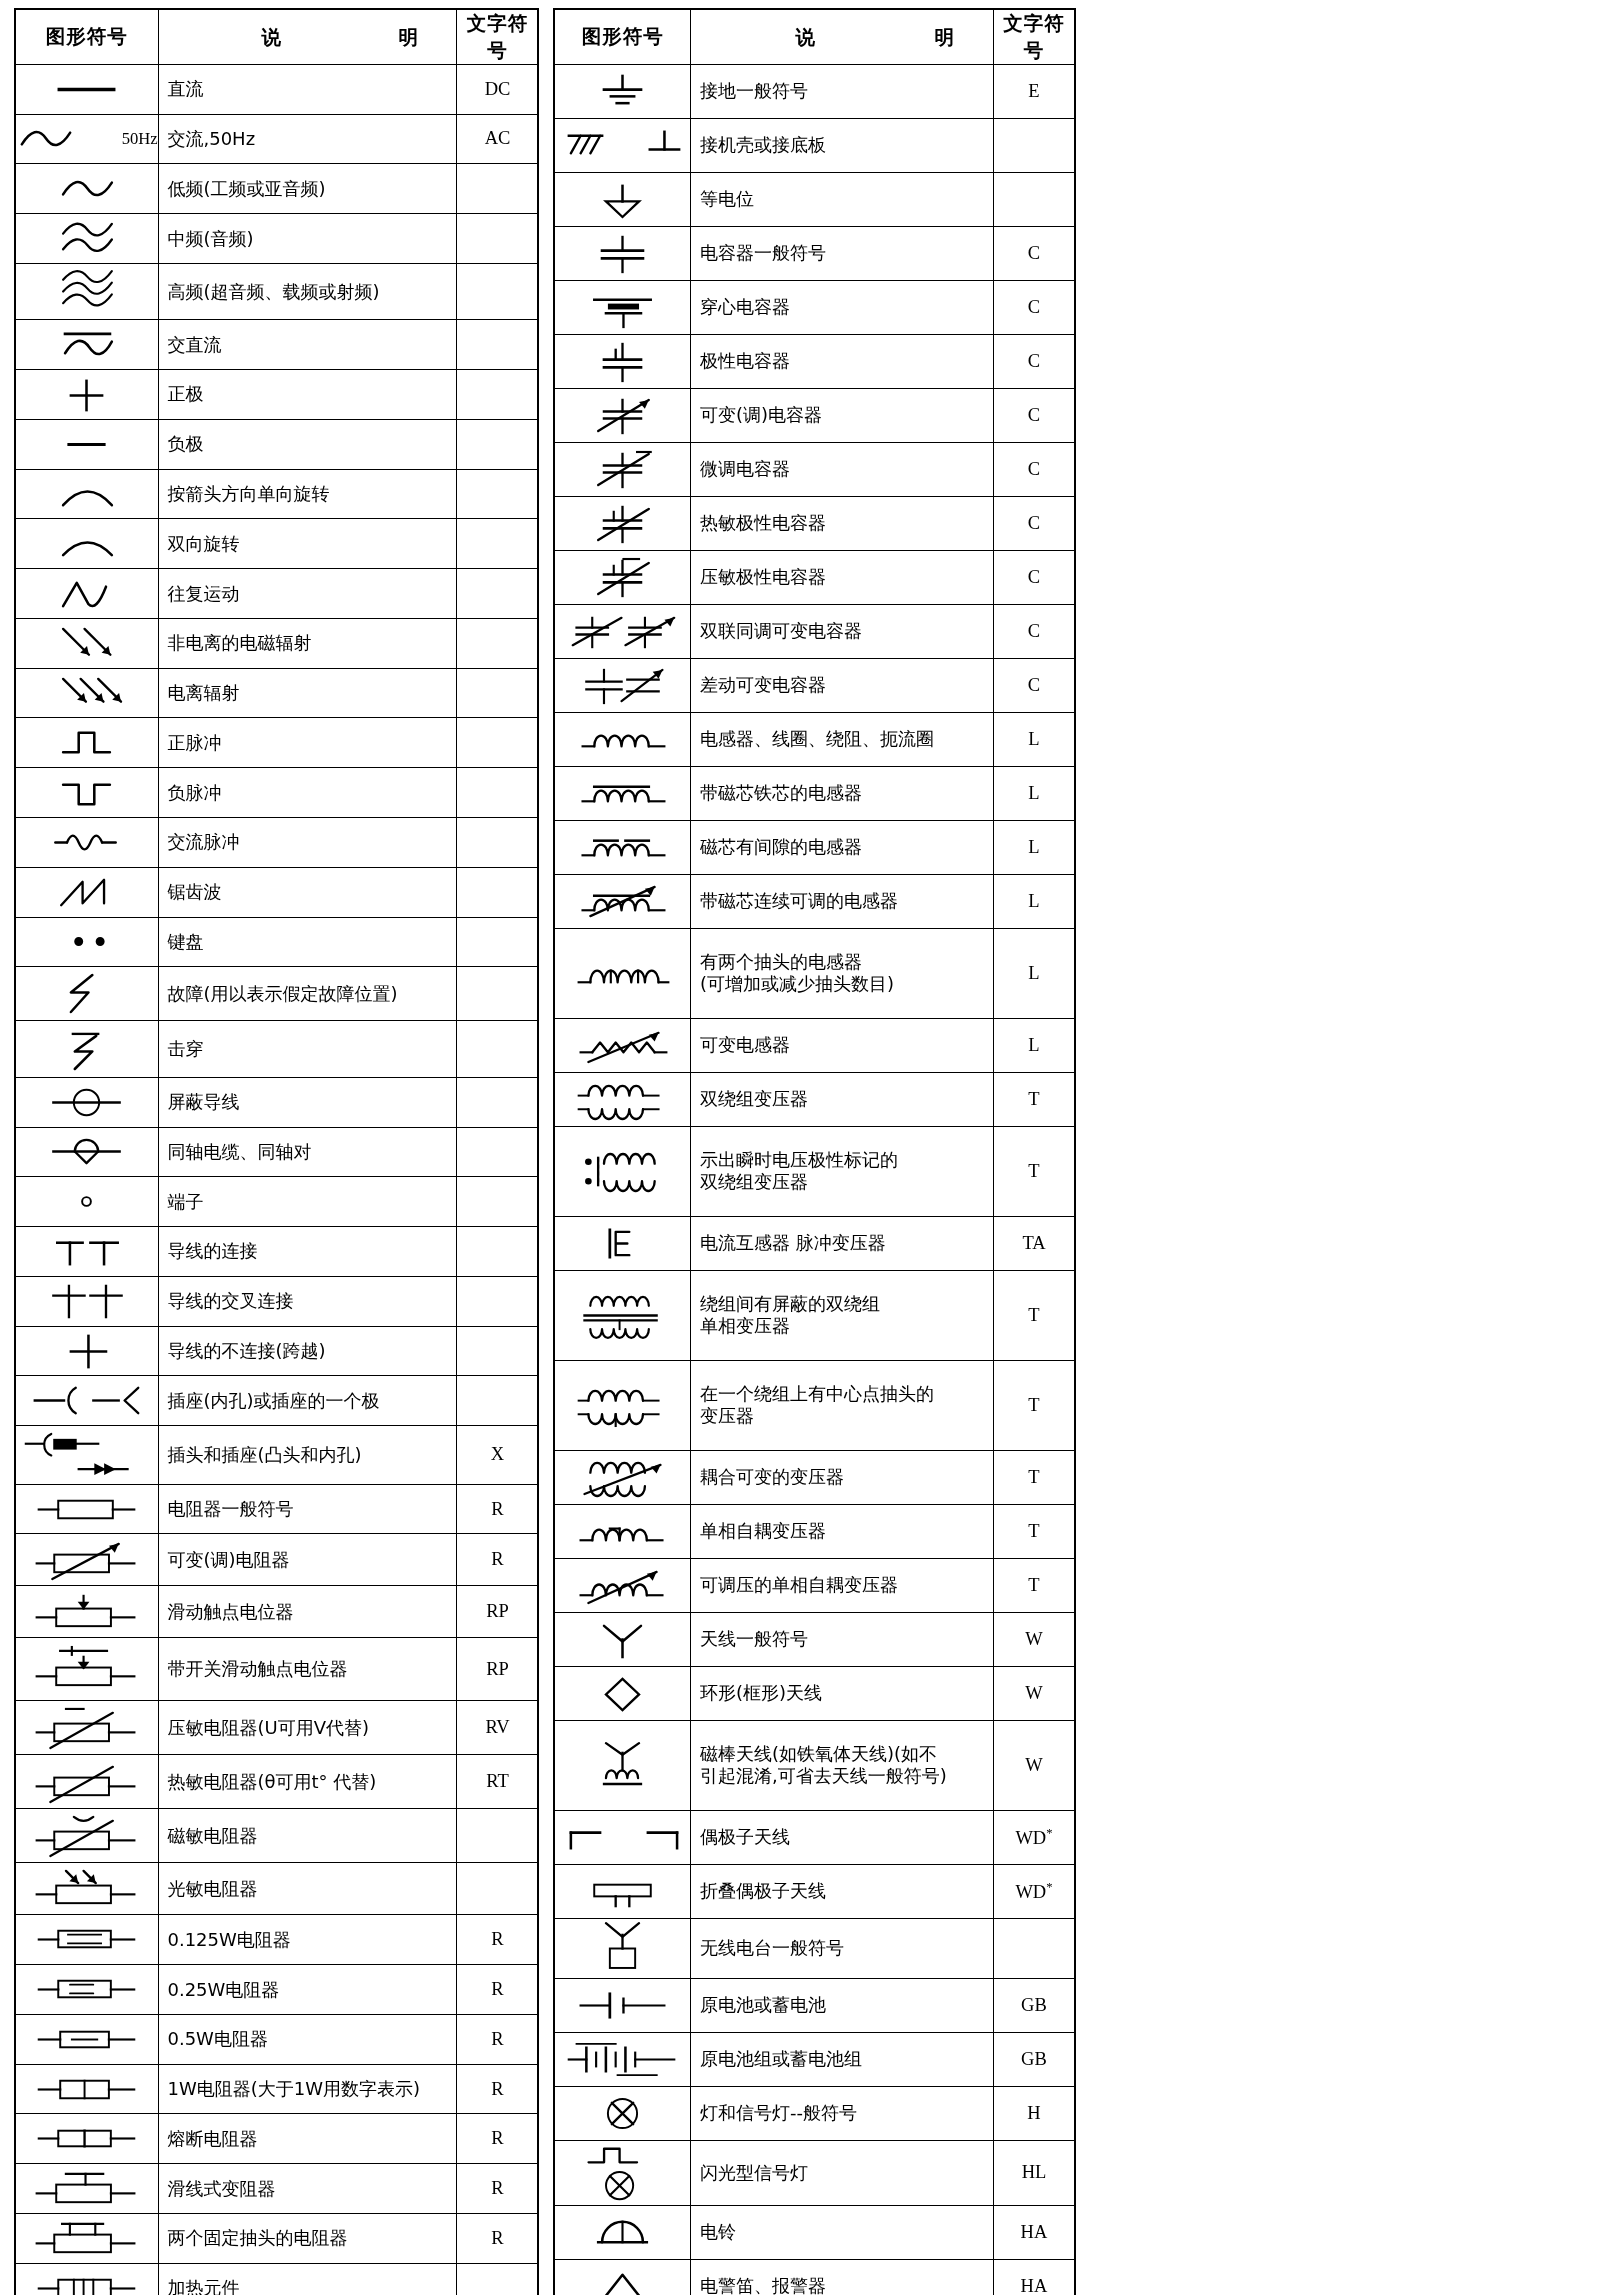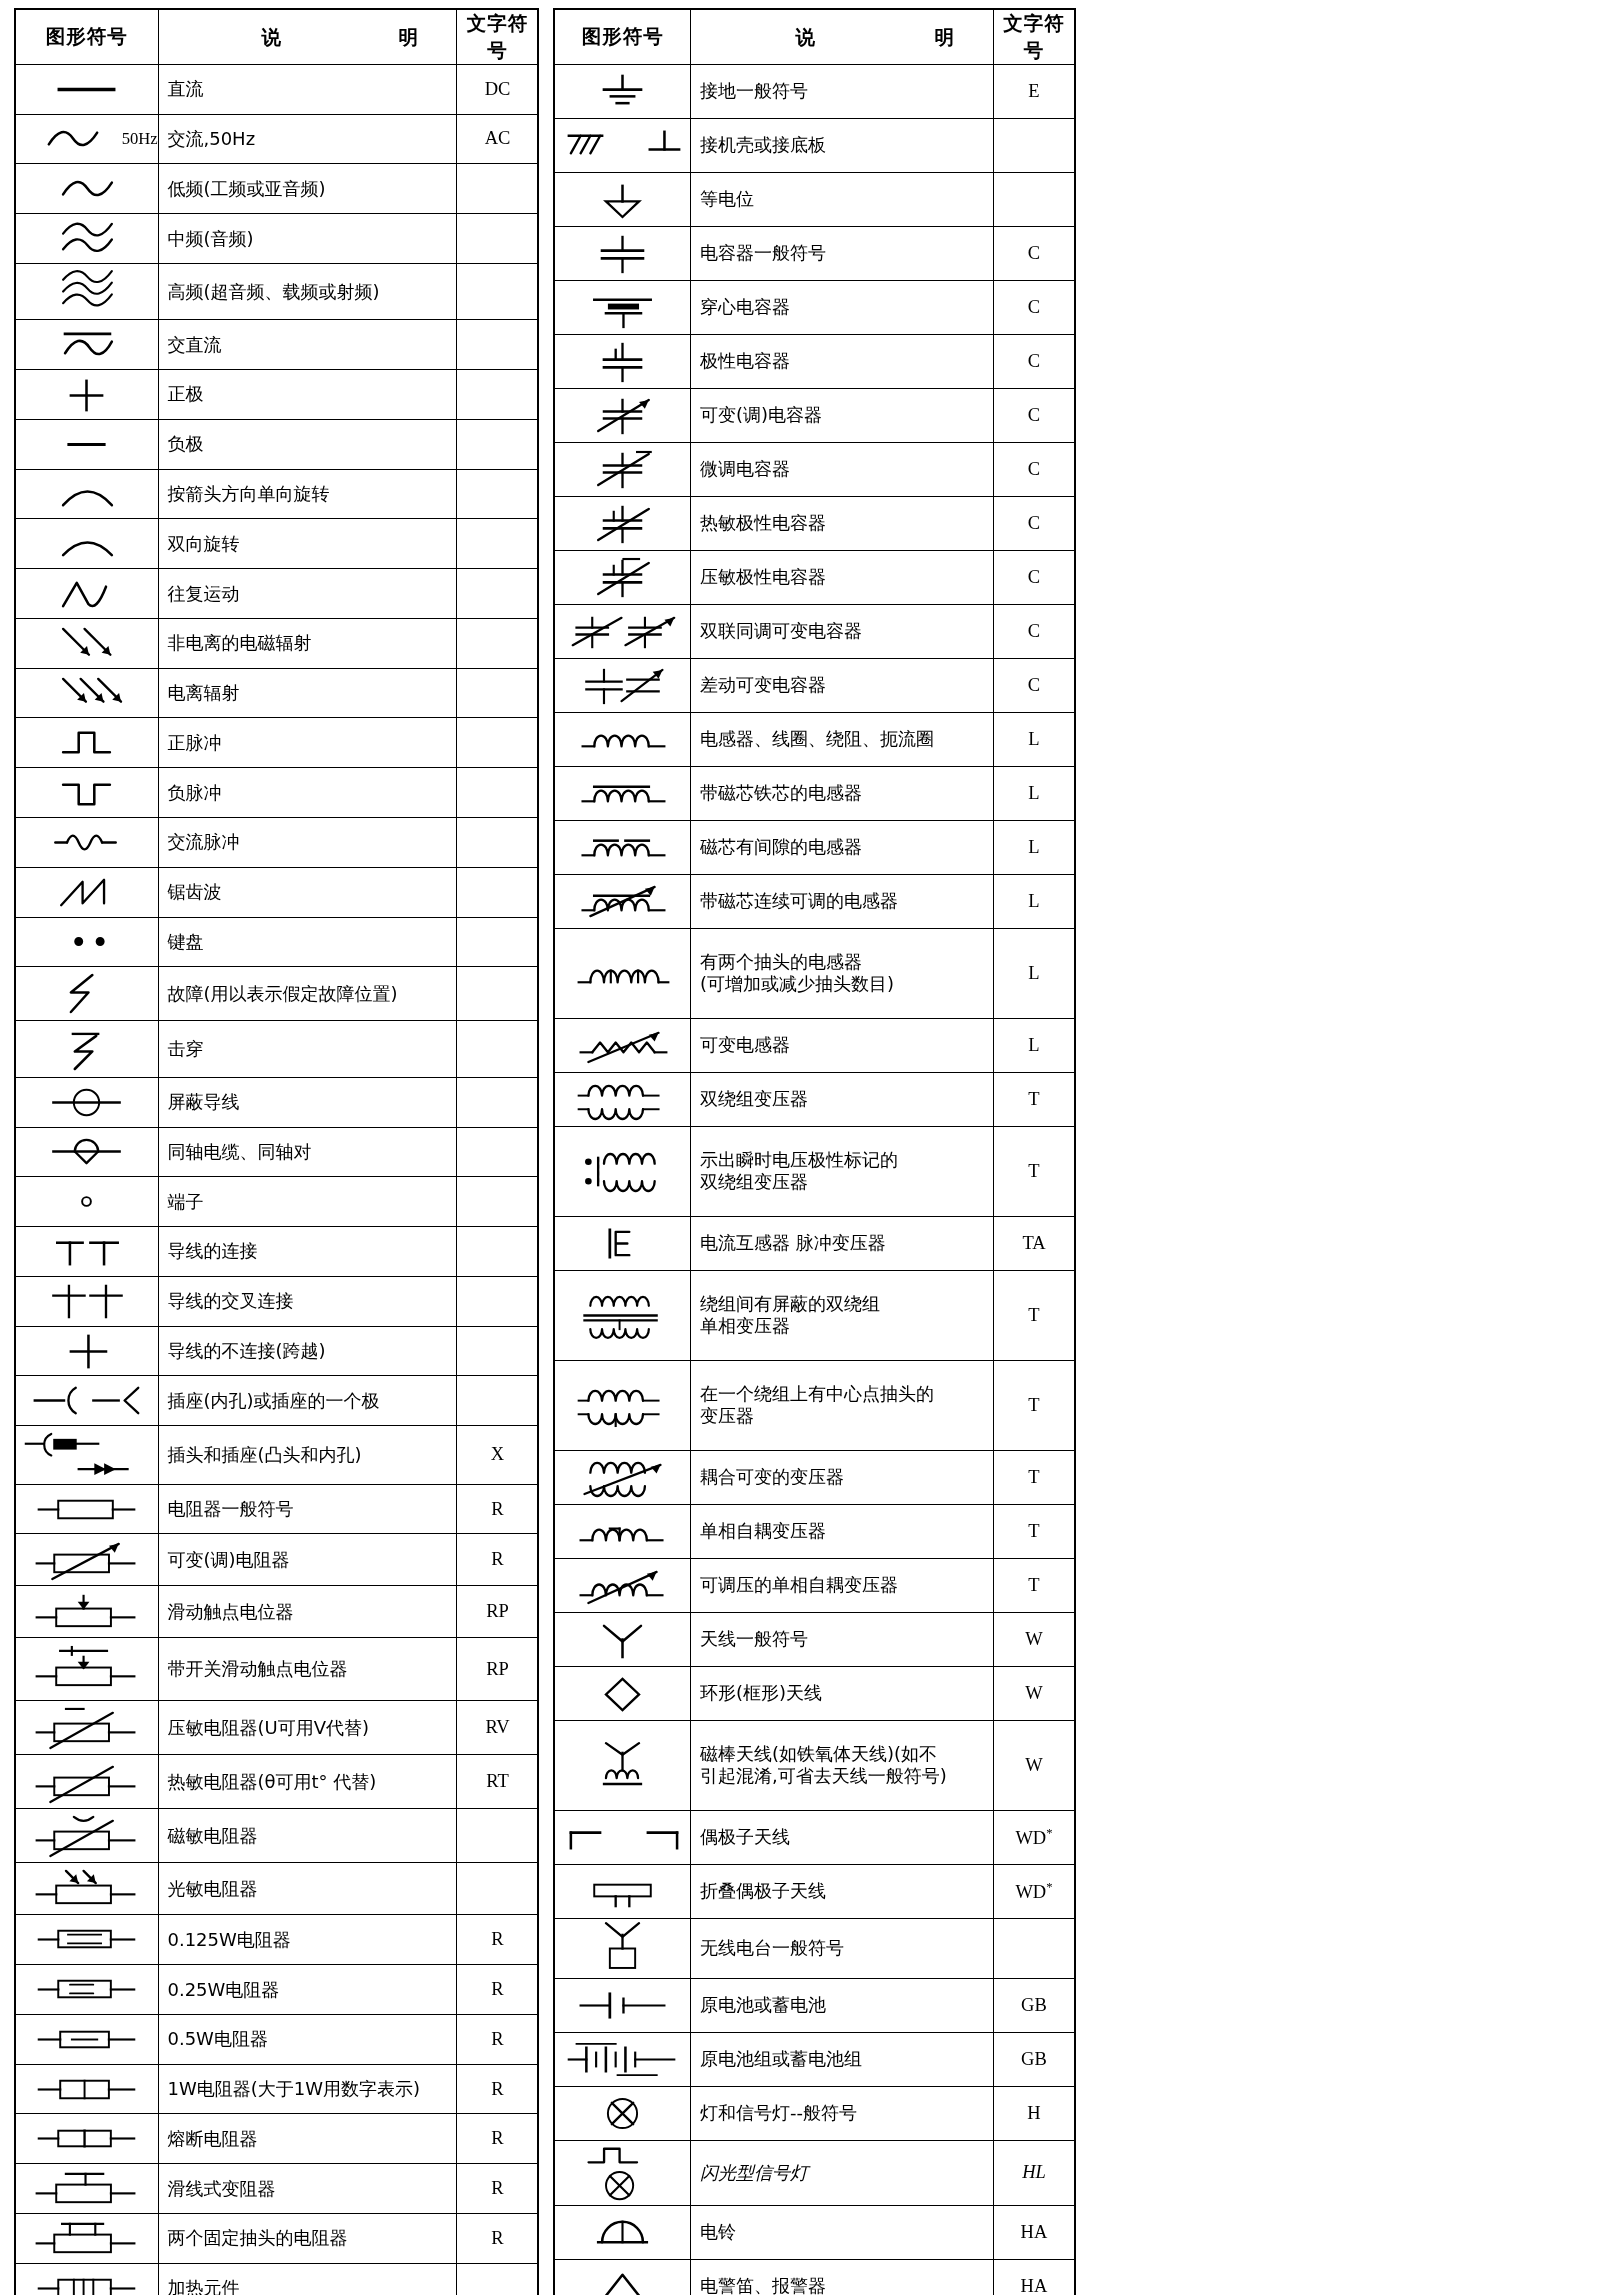--- a/index.html
+++ b/index.html
@@ -43,21 +43,21 @@
     line-height:1.22;
     letter-spacing:0px;
     white-space:pre-line;
     font-family:"DejaVu Sans","Liberation Sans",sans-serif;
   }
   .code{font-size:18.5px;font-family:"Liberation Serif","DejaVu Serif",serif;}
   .code sup{font-size:12.7px;}
   .symcell{text-align:center;}
   .symcell svg{display:block;margin:0 auto;}
   .symlabel{font-size:16.6px;font-family:"Liberation Serif","DejaVu Serif",serif;}
-  .symrow{display:flex;align-items:center;justify-content:flex-end;gap:19px;}
+  .symrow{display:flex;align-items:center;justify-content:space-between;gap:19px;}
 </style>
 </head>
 <body>
 
 <div class="page">
 
   <table class="tbl tL">
     <thead>
       <tr>
         <td class="c-sym">图形符号</td>
@@ -881,21 +881,21 @@
           <td class="c-code"><span class="code">GB</span></td>
         </tr>
         <tr style="height: 54px;">
           <td class="c-sym symcell"><span><svg width="107" height="47" viewBox="0 0 110 48">
                 <circle cx="55" cy="24" r="15" fill="none" stroke="#000" stroke-width="2"></circle>
                 <path d="M44 13 L66 35 M66 13 L44 35" fill="none" stroke="#000" stroke-width="2.4" stroke-linecap="round" stroke-linejoin="round"></path>
               </svg></span></td>
           <td class="c-desc"><span class="desc">灯和信号灯--般符号</span></td>
           <td class="c-code"><span class="code">H</span></td>
         </tr>
-        <tr style="height: 54px; font-style: italic;">
+        <tr style="height: 54px;">
           <td class="c-sym symcell"><span><svg width="115" height="64" viewBox="0 0 118 66">
                 <path d="M24 22 L40 22 L40 8 L56 8 L56 22 L74 22" fill="none" stroke="#000" stroke-width="2.4" stroke-linecap="round" stroke-linejoin="round"></path>
                 <circle cx="56" cy="46" r="14" fill="none" stroke="#000" stroke-width="2"></circle>
                 <path d="M46 36 L66 56 M66 36 L46 56" fill="none" stroke="#000" stroke-width="2.2" stroke-linecap="round" stroke-linejoin="round"></path>
               </svg></span></td>
           <td class="c-desc"><span class="desc">闪光型信号灯</span></td>
           <td class="c-code"><span class="code">HL</span></td>
         </tr>
         <tr style="height: 54px;">
           <td class="c-sym symcell"><span><svg width="107" height="43" viewBox="0 0 110 44">

